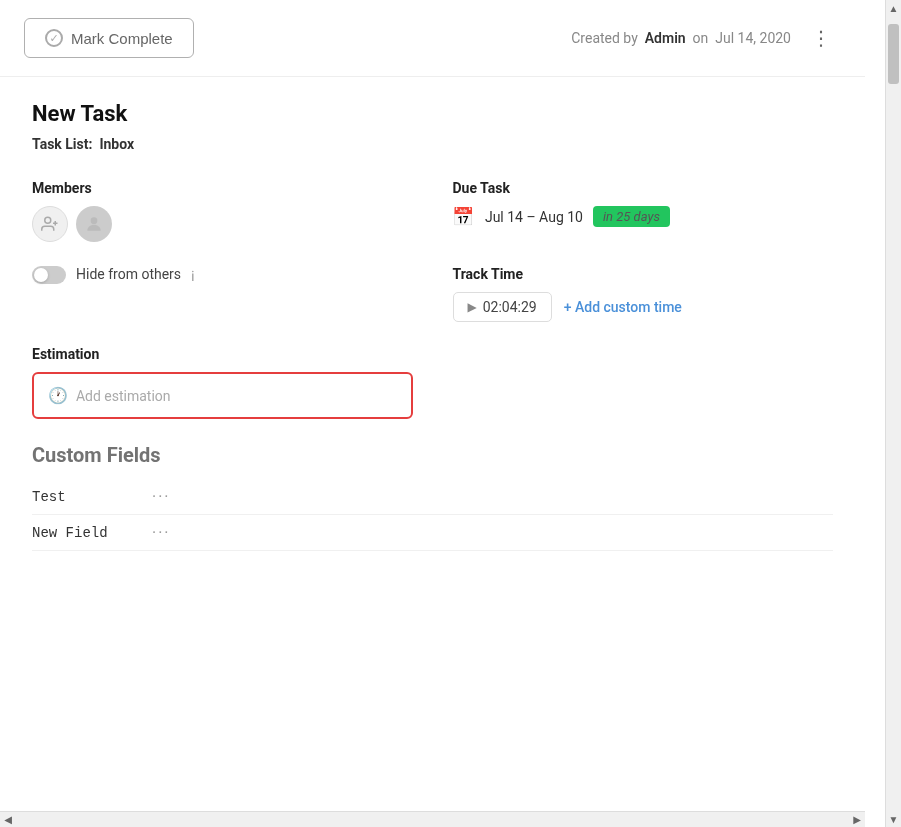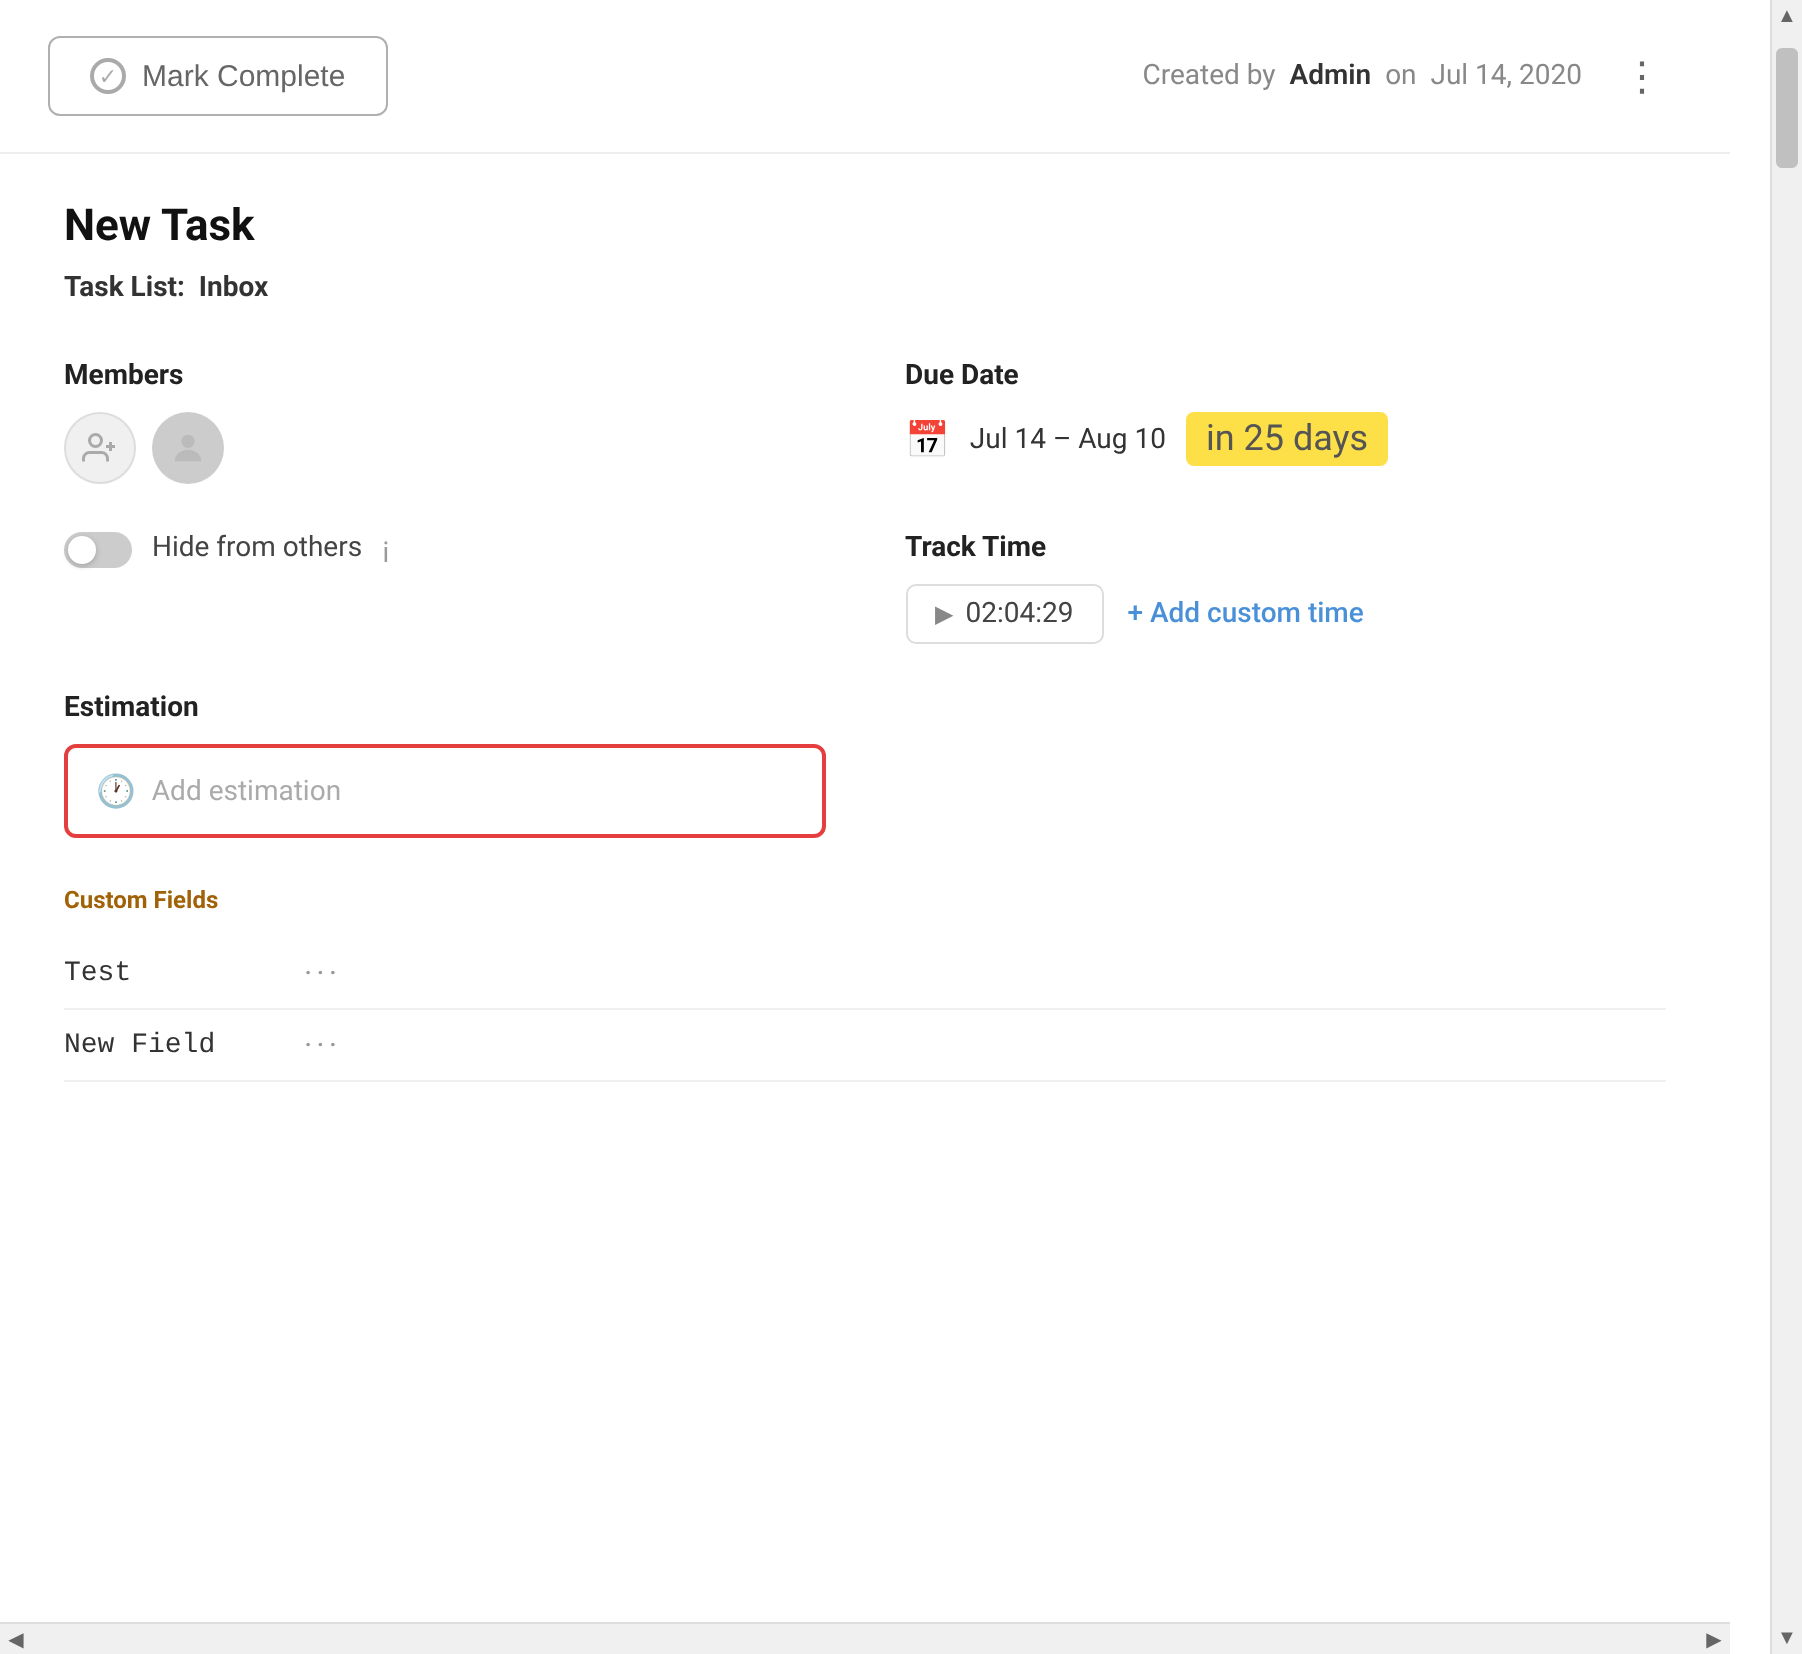--- a/index.html
+++ b/index.html
@@ -205,25 +205,26 @@
     }
     .calendar-icon {
       color: #888;
       font-size: 18px;
     }
     .date-text {
       font-size: 14px;
       color: #333;
     }
     .days-badge {
-      background: #fde047;
+      background: #22c55e;
       color: #555;
-      font-size: 18px;
+      font-size: 13px;
       padding: 3px 10px;
       border-radius: 4px;
+      font-style: italic;
     }
 
     
     .privacy-row {
       display: flex;
       gap: 10px;
     }
     .toggle {
       width: 34px;
       height: 18px;
@@ -329,23 +330,23 @@
     .recurring-icon {
       font-size: 16px;
       color: #bbb;
     }
 
     
     .custom-fields-section {
       margin-top: 0;
     }
     .custom-fields-label {
-      font-size: 12px;
+      font-size: 20px;
       font-weight: 700;
-      color: #a16207;
+      color: #737373;
       margin-bottom: 12px;
     }
     .custom-field-row {
       display: flex;
       align-items: center;
       padding: 8px 0;
       border-bottom: 1px solid #f0f0f0;
       gap: 40px;
     }
     .custom-field-name {
@@ -409,21 +410,21 @@
             <div class="member-avatar">
               <svg width="20" height="20" viewBox="0 0 24 24" fill="#fff">
                 <circle cx="12" cy="8" r="4" fill="#bbb"></circle>
                 <path d="M4 20c0-4 3.6-7 8-7s8 3 8 7" fill="#bbb"></path>
               </svg>
             </div>
           </div>
         </div>
 
         <div class="field-section">
-          <div class="field-label">Due Date</div>
+          <div class="field-label">Due Task</div>
           <div class="due-date-row">
             <span class="calendar-icon">📅</span>
             <span class="date-text">Jul 14 – Aug 10</span>
             <span class="days-badge">in 25 days</span>
           </div>
         </div>
 
         <div class="field-section">
           <div class="privacy-row">
             <div class="toggle">

